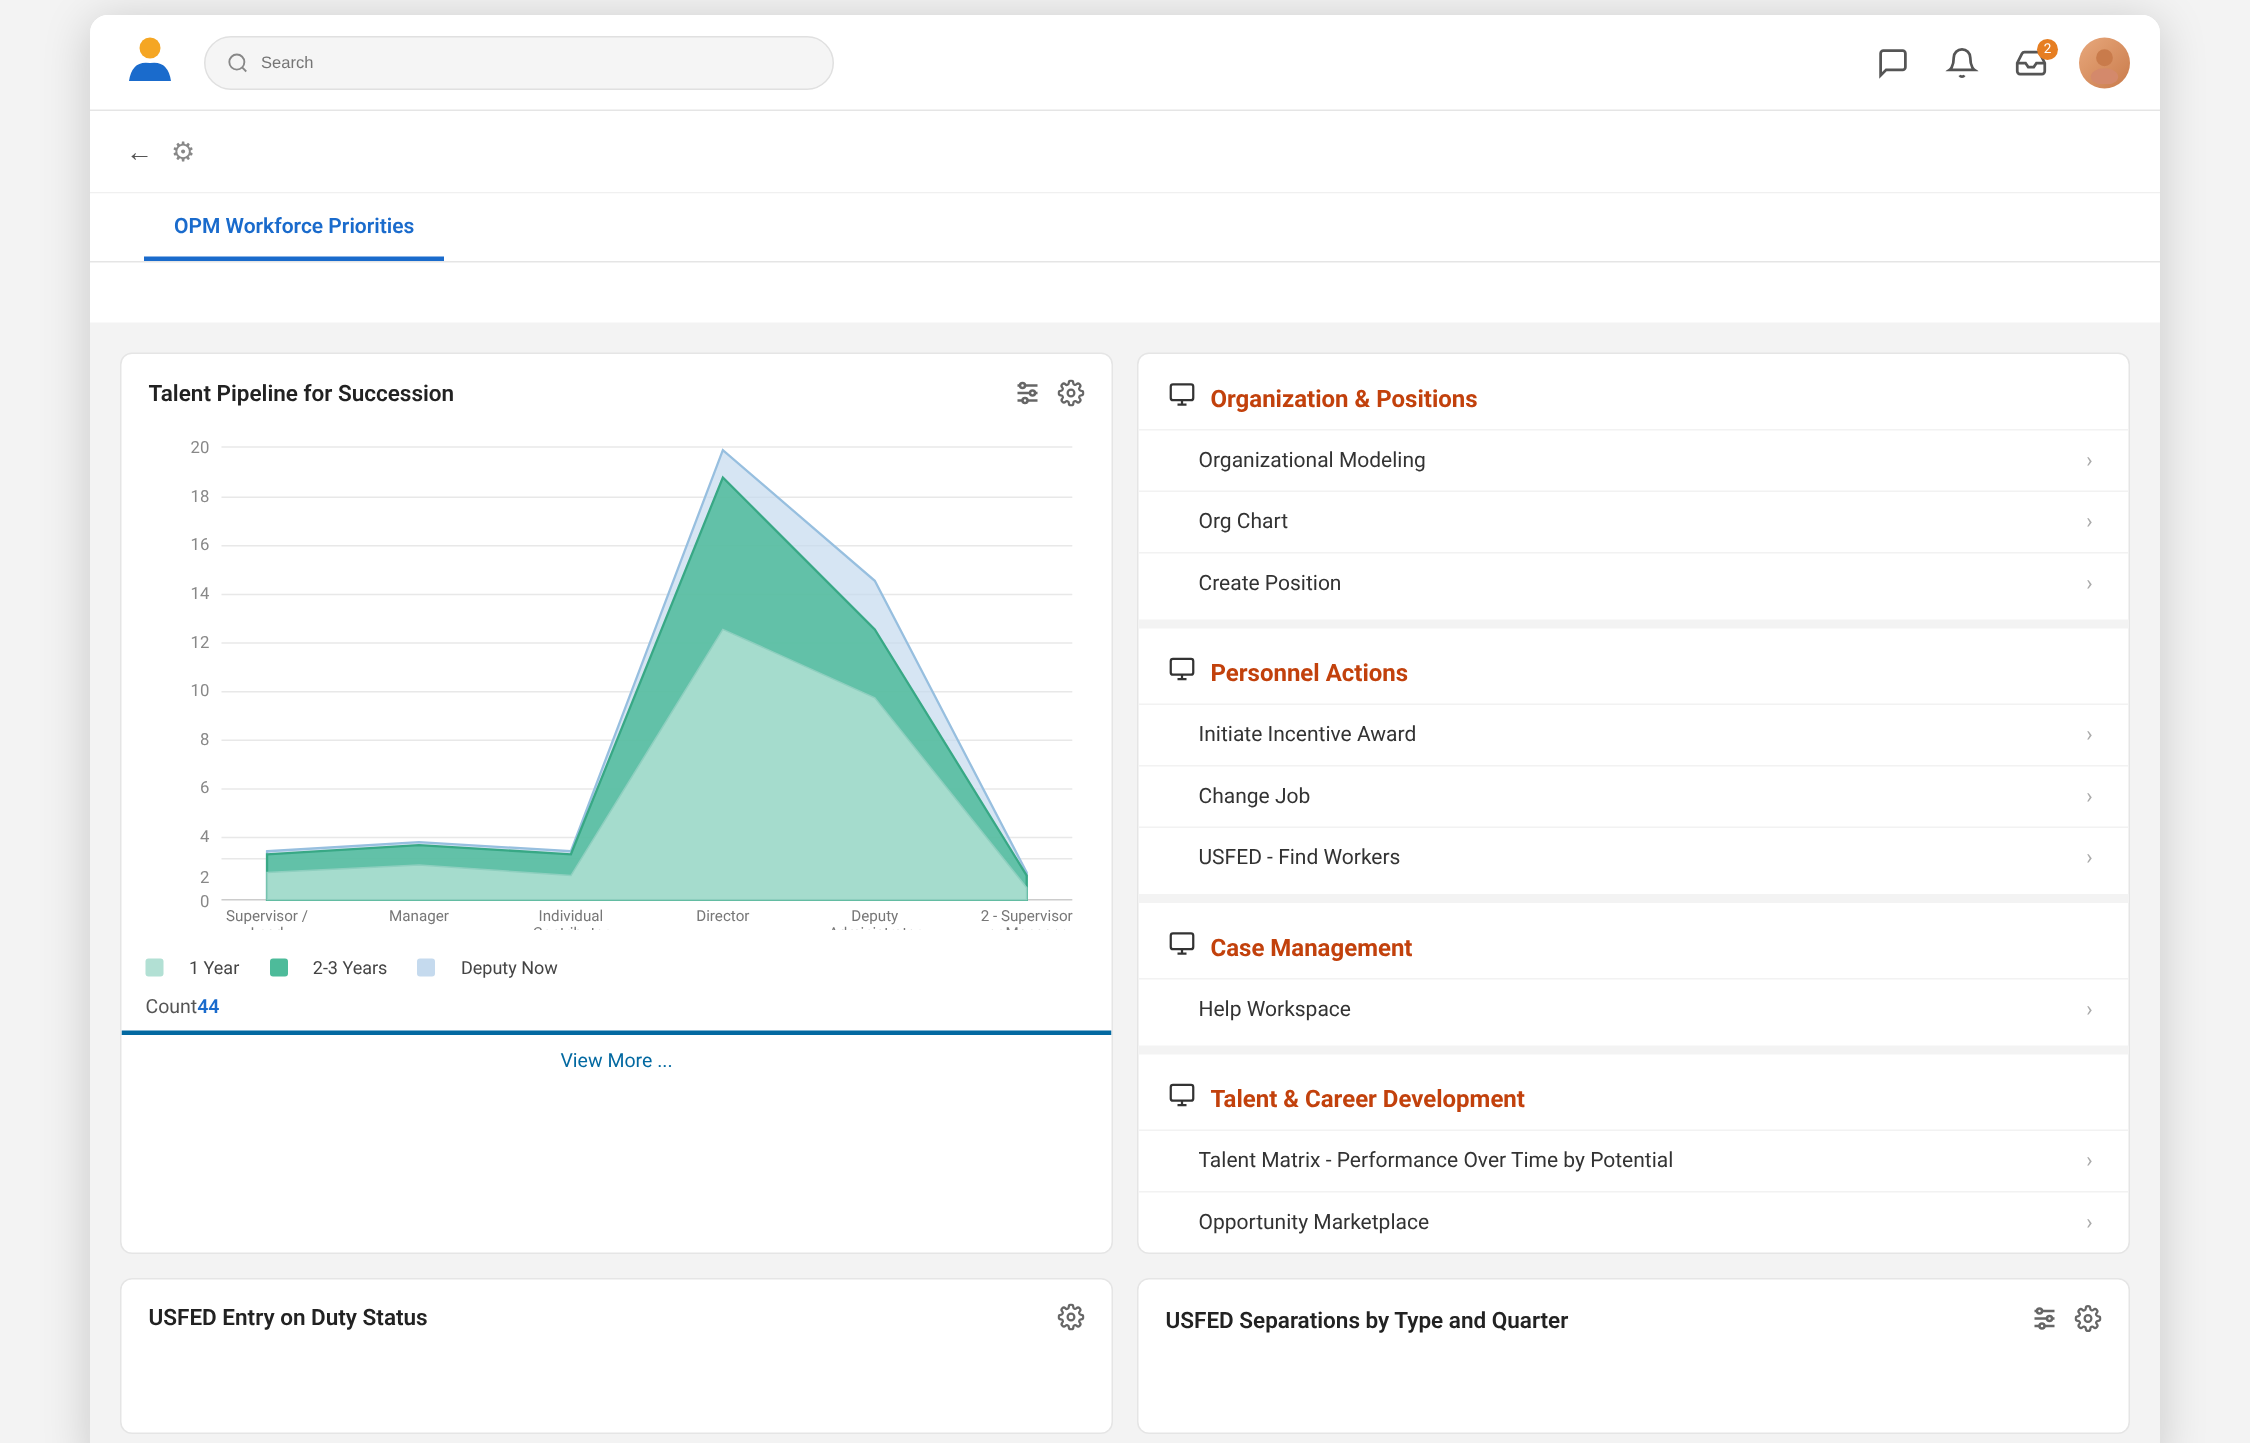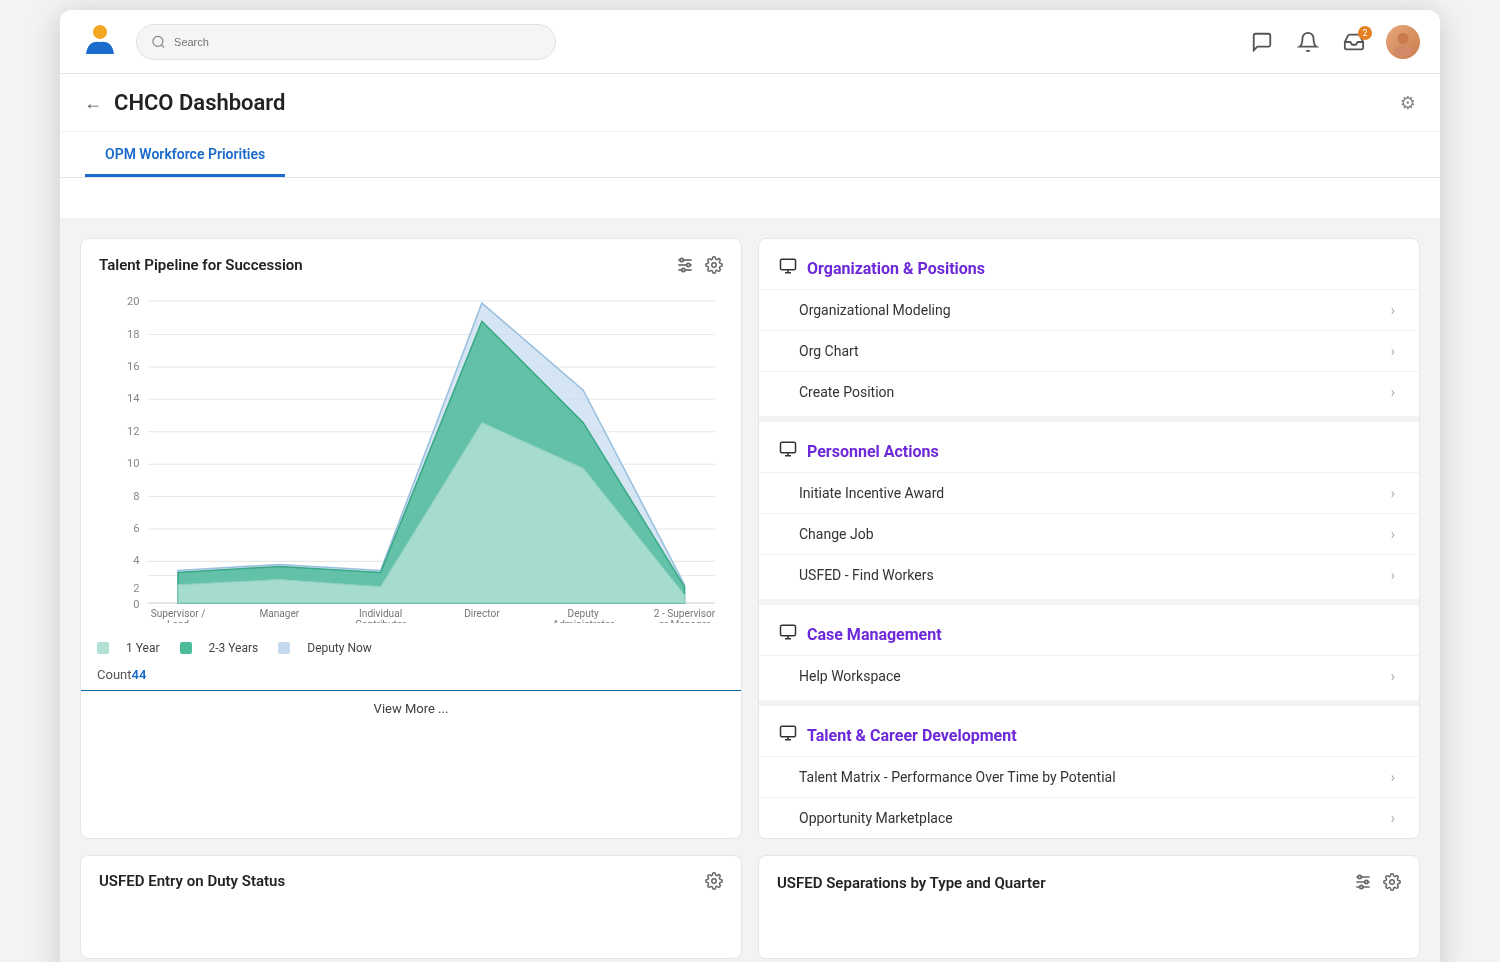--- a/index.html
+++ b/index.html
@@ -117,21 +117,21 @@
       flex: 1;
     }
     .gear-icon {
       color: #888;
       cursor: pointer;
       font-size: 18px;
     }
     
     .tabs {
       display: flex;
-      padding: 0 25px;
+      padding: 0 36px;
       border-bottom: 1px solid #e5e5e5;
       background: #fff;
       gap: 0;
     }
     .tab {
       padding: 14px 20px 12px;
       font-size: 14px;
       cursor: pointer;
       color: #555;
       border-bottom: 3px solid transparent;
@@ -212,42 +212,42 @@
       font-size: 13px;
       color: #555;
     }
     .count-num {
       color: #1a6bcc;
       font-weight: 600;
     }
     .view-more {
       text-align: center;
       padding: 10px;
-      color: #404040;
+      color: #0369a1;
       font-size: 13px;
-      border-top: 1px solid #0369a1;
+      border-top: 3px solid #0369a1;
       cursor: pointer;
     }
     
     .right-panel {
       background: #fff;
       border-radius: 8px;
       border: 1px solid #e5e5e5;
       padding: 0;
     }
     .section-header {
       display: flex;
       align-items: center;
       gap: 10px;
       padding: 18px 20px 10px;
     }
     .section-title {
       font-size: 16px;
       font-weight: 700;
-      color: #6d28d9;
+      color: #c2410c;
     }
     .section-icon {
       color: #333;
       font-size: 16px;
     }
     .menu-item {
       display: flex;
       align-items: center;
       justify-content: space-between;
       padding: 12px 24px 12px 40px;
@@ -331,21 +331,20 @@
         <svg width="28" height="28" viewBox="0 0 40 40">
             <circle cx="20" cy="15" r="8" fill="#c97b4b"></circle>
             <ellipse cx="20" cy="33" rx="13" ry="8" fill="#d4896b"></ellipse>
           </svg>
       </div>
     </div>
   </div>
 
   <div class="page-header">
     <span class="back-btn">←</span>
-    <span class="page-title">CHCO Dashboard</span>
     <span class="gear-icon">⚙</span>
   </div>
 
   <div class="tabs">
     <div class="tab active">OPM Workforce Priorities</div>
   </div>
 
   <div class="content">
 
     <div class="card">

